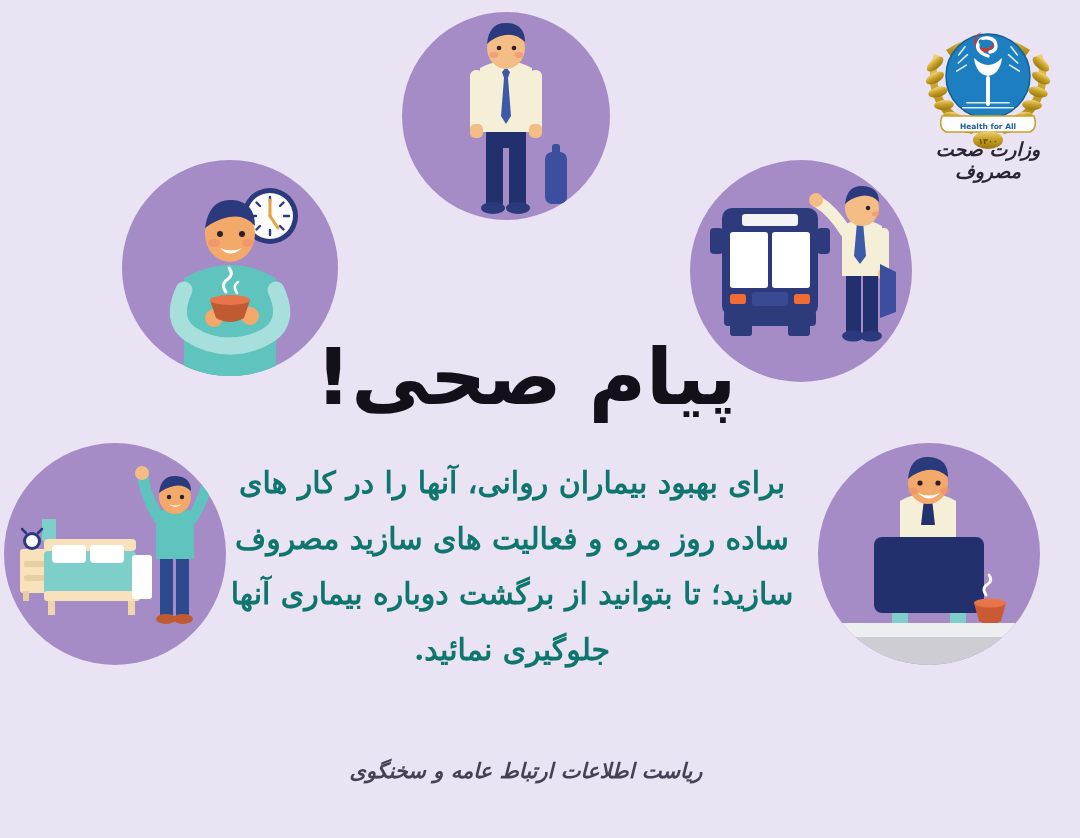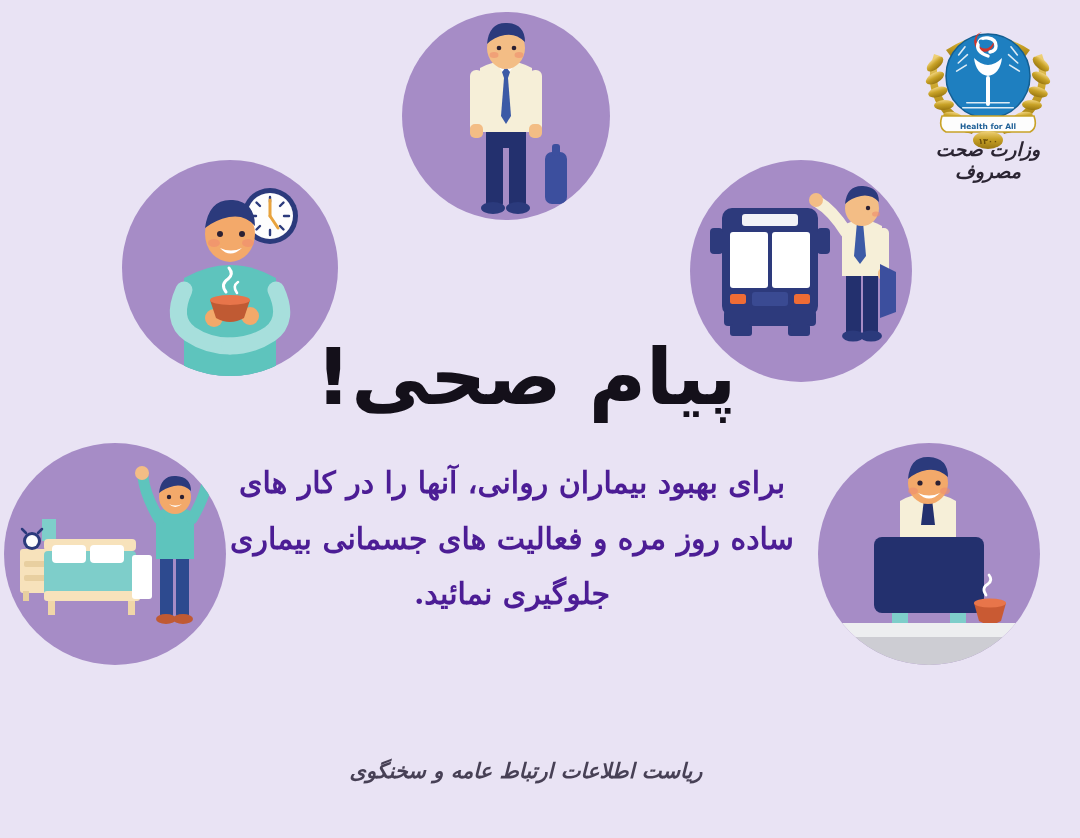--- a/index.html
+++ b/index.html
@@ -49,21 +49,21 @@
   }
 
   
   #body-text{
     position:absolute;
     left:215px;
     width:650px;
     top:455px;
     direction:rtl;
     text-align:center;
-    color:#4c1d95;
+    color:#0f766e;
     font-family:"DejaVu Serif","Liberation Serif",serif;
     font-weight:700;
     font-size:30px;
     line-height:1.85;
   }
   #body-text .ln{display:block;white-space:nowrap;}
 
   
   #footer{
     position:absolute;
@@ -356,19 +356,20 @@
       <ellipse cx="80" cy="130" rx="15" ry="9" fill="url(#gold)"></ellipse>
       <text x="80" y="134" text-anchor="middle" font-family="DejaVu Sans, sans-serif" font-size="8" font-weight="700" fill="#6b4f09">۱۳۰۰</text>
     </svg>
   </div>
   <div id="logo-caption">وزارت صحت مصروف</div>
 
   <div id="title">پیام صحی!</div>
 
   <div id="body-text">
     <span class="ln">برای بهبود بیماران روانی، آنها را در کار های</span>
-    <span class="ln">ساده روز مره و فعالیت های جسمانی بیماری</span>
+    <span class="ln">ساده روز مره و فعالیت های سازید مصروف</span>
+    <span class="ln">سازید؛ تا بتوانید از برگشت دوباره بیماری آنها</span>
     <span class="ln">جلوگیری نمائید.</span>
   </div>
 
   <div id="footer">ریاست اطلاعات ارتباط عامه و سخنگوی</div>
 
 </div>
 
 </body></html>

